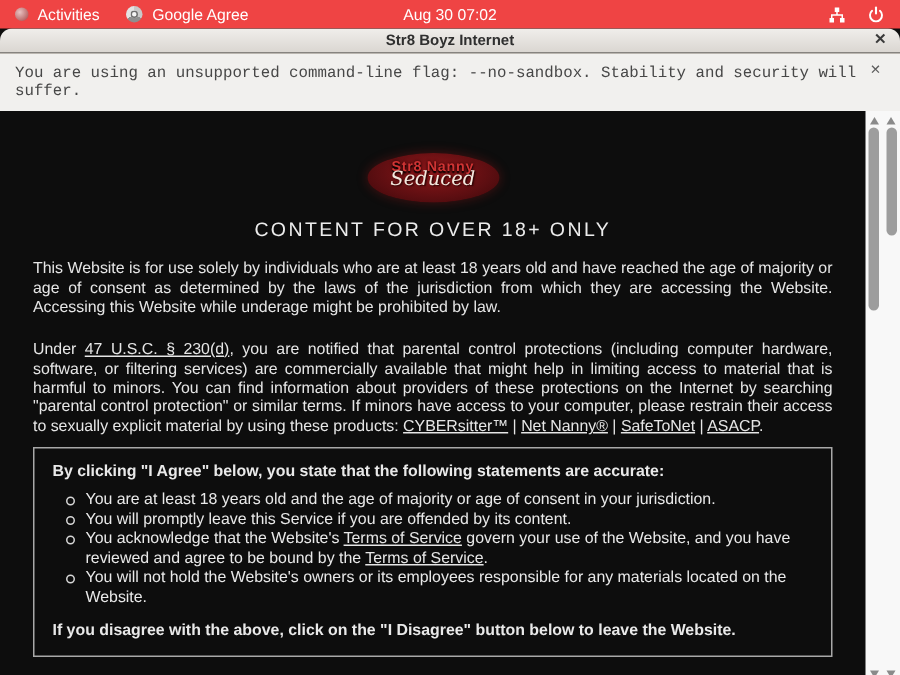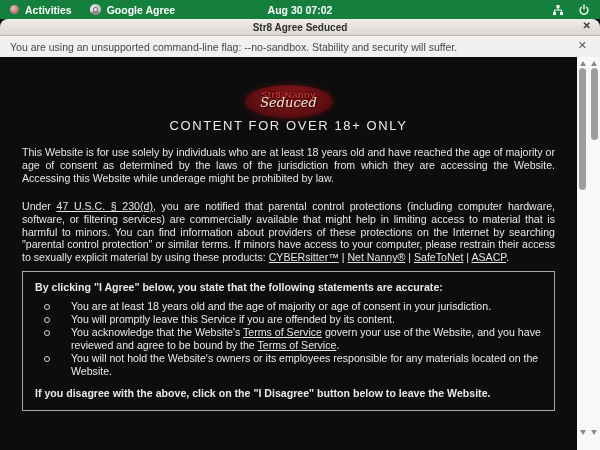--- a/index.html
+++ b/index.html
@@ -1,43 +1,43 @@
 <!DOCTYPE html>
 <html><head>
 <meta charset="utf-8">
 <style>
   html,body{margin:0;padding:0;background:#000;}
   .screen{position:relative;width:600px;height:450px;overflow:hidden;
           font-family:"Liberation Sans",sans-serif;background:#0d0d0d;}
 
   
-  .topbar{height:19px;background:#15803d;display:flex;align-items:center;
-          padding:0 10px;color:#fff;font-size:10.5px;font-weight:bold;position:relative;}
+  .topbar{height:19px;background:#ef4444;display:flex;align-items:center;
+          padding:0 10px;color:#fff;font-size:10.5px;font-weight:normal;position:relative;}
   .topbar-left{display:flex;align-items:center;gap:18px;}
   .tb-item{display:flex;align-items:center;gap:6px;cursor:default;}
   .act-dot{width:9px;height:9px;border-radius:50%;
            background:radial-gradient(circle at 35% 35%,#e9c2c2,#b96a6a 70%,#8e4a4a);}
   .chrome-ic{width:11px;height:11px;border-radius:50%;position:relative;
              background:conic-gradient(#c9c9c9 0 33%,#8f8f8f 0 66%,#e3e3e3 0 100%);}
   .chrome-ic::after{content:"";position:absolute;left:3px;top:3px;width:5px;height:5px;
              border-radius:50%;background:#f5f5f5;box-shadow:0 0 0 1px #6f6f6f inset;}
   .clock{position:absolute;left:50%;transform:translateX(-50%);white-space:pre;}
   .topbar-right{margin-left:auto;display:flex;align-items:center;gap:14px;}
 
   
   .titlebar{height:17px;background:linear-gradient(#f0eeeb,#dad6d1);
             border-radius:8px 8px 0 0;border-bottom:1px solid #bab6b0;
             display:flex;align-items:center;justify-content:center;position:relative;
             font-size:10px;font-weight:bold;color:#2f2f2f;box-sizing:border-box;}
   .titlebar .win-close{position:absolute;right:9px;top:1px;font-size:10px;color:#3a3a3a;
             font-weight:bold;cursor:default;}
 
   
-  .infobar{height:21px;background:#f1f0ee;display:flex;align-items:center;
-           padding:0 10px;font-size:10.5px;color:#474747;position:relative;}
+  .infobar{height:38px;background:#f1f0ee;display:flex;align-items:center;
+           padding:0 10px;font-size:10.5px;color:#474747;position:relative;font-family:Liberation Mono, monospace;}
   .infobar .bar-close{position:absolute;right:13px;top:3px;font-size:11px;color:#5c5c5c;cursor:default;}
 
   
   .viewport{position:relative;height:393px;background:#0d0d0d;}
 
   
   .scrollstrip{position:absolute;top:0;right:0;bottom:0;width:23px;background:#f8f8f8;
                display:flex;z-index:5;}
   .sbar{width:11.5px;position:relative;}
   .arr-up{position:absolute;top:4px;left:2.5px;width:0;height:0;
@@ -57,30 +57,30 @@
   .logo{width:88px;height:33px;margin:0 auto;border-radius:50%;position:relative;
         background:radial-gradient(ellipse at 50% 38%,#8e1619 0%,#5c0e11 62%,#3a0709 100%);
         box-shadow:0 0 7px rgba(140,25,25,.45);}
   .logo-l1{position:absolute;top:4px;left:0;width:100%;text-align:center;
            font-size:9.5px;font-weight:bold;color:#d03434;letter-spacing:.5px;
            text-shadow:0 1px 1px #000,0 0 2px #200;}
   .logo-l2{position:absolute;top:10px;left:0;width:100%;text-align:center;
            font-family:"DejaVu Serif",serif;font-style:italic;font-size:13px;
            color:#f2e8de;text-shadow:1px 1px 1px #2a0303;}
 
-  .heading{margin-top:0;text-align:center;font-size:13px;letter-spacing:1.6px;color:#ececec;}
+  .heading{margin-top:10px;text-align:center;font-size:13px;letter-spacing:1.6px;color:#ececec;}
 
   .para{margin:0;margin-top:13px;font-size:10.6px;line-height:12.9px;text-align:justify;color:#e6e6e6;}
   .para2{margin-top:15px;}
   a.inline-link{color:#e6e6e6;text-decoration:underline;cursor:pointer;}
 
   .agreebox{margin-top:7px;border:1px solid #a8a8a8;padding:9px 12px 11px;box-sizing:border-box;}
   .agree-intro{font-size:10.6px;font-weight:bold;line-height:12.5px;}
   .bullets{margin:6px 0 0;padding:0 0 0 9px;list-style:none;}
-  .bullets li{display:flex;gap:21px;font-size:10.6px;line-height:13px;}
+  .bullets li{display:flex;gap:7px;font-size:10.6px;line-height:13px;}
   .b-marker{flex:none;width:4px;height:4px;border:1px solid #d6d6d6;border-radius:50%;margin-top:4px;}
   .disagree-note{margin-top:9px;font-size:10.6px;font-weight:bold;line-height:12.5px;}
   .date-line{margin-top:9px;font-size:10.6px;}
 
   
   .svg-ic{display:block;}
 </style>
 </head>
 <body>
 
@@ -110,21 +110,21 @@
       <span>
         <svg class="svg-ic" width="12" height="12" viewBox="0 0 12 12">
           <path d="M6 1v4" stroke="#fff" stroke-width="1.4" stroke-linecap="round"></path>
           <path d="M3.4 3.2a4 4 0 1 0 5.2 0" stroke="#fff" stroke-width="1.3" fill="none" stroke-linecap="round"></path>
         </svg>
       </span>
     </div>
   </div>
 
   <div class="titlebar">
-    <span>Str8 Agree Seduced</span>
+    <span>Str8 Boyz Internet</span>
     <span class="win-close">✕</span>
   </div>
 
   <div class="infobar">
     <span>You are using an unsupported command-line flag: --no-sandbox. Stability and security will suffer.</span>
     <span class="bar-close">✕</span>
   </div>
 
   <div class="viewport">
 

